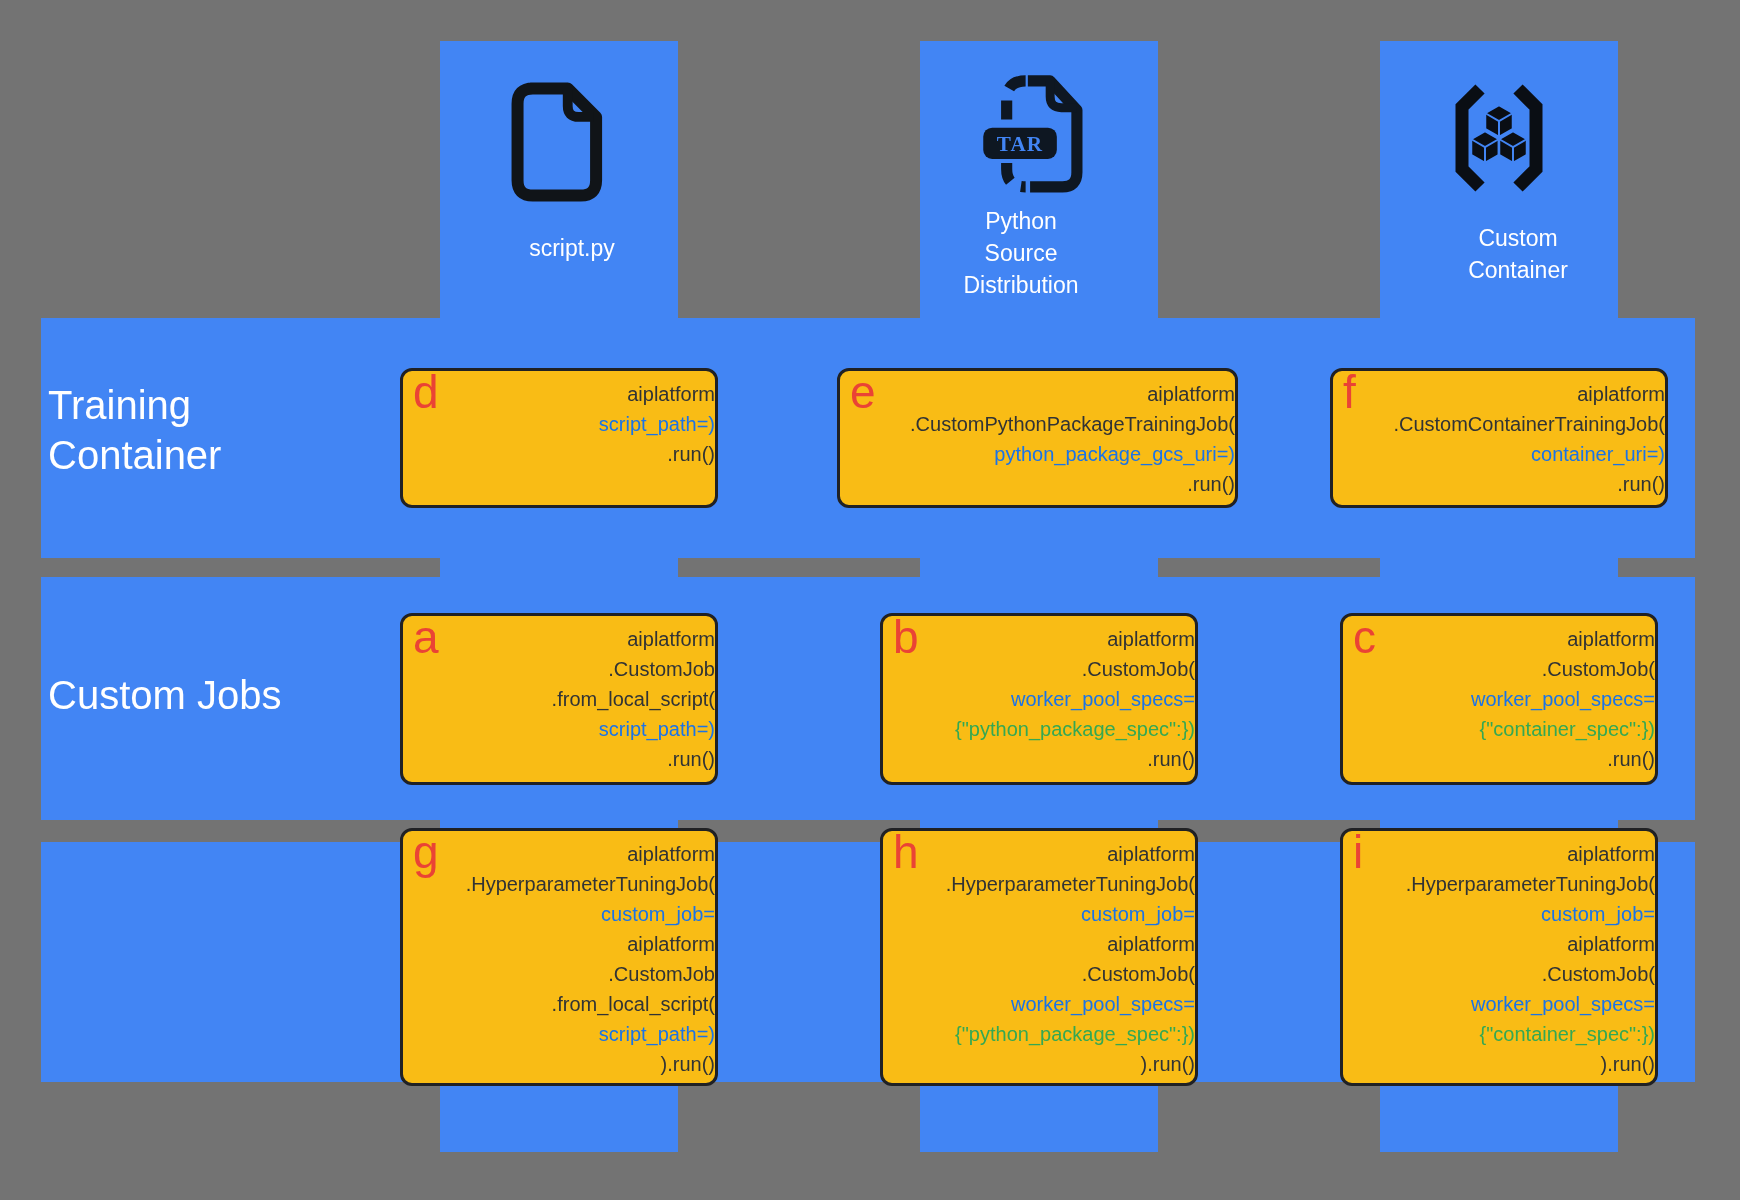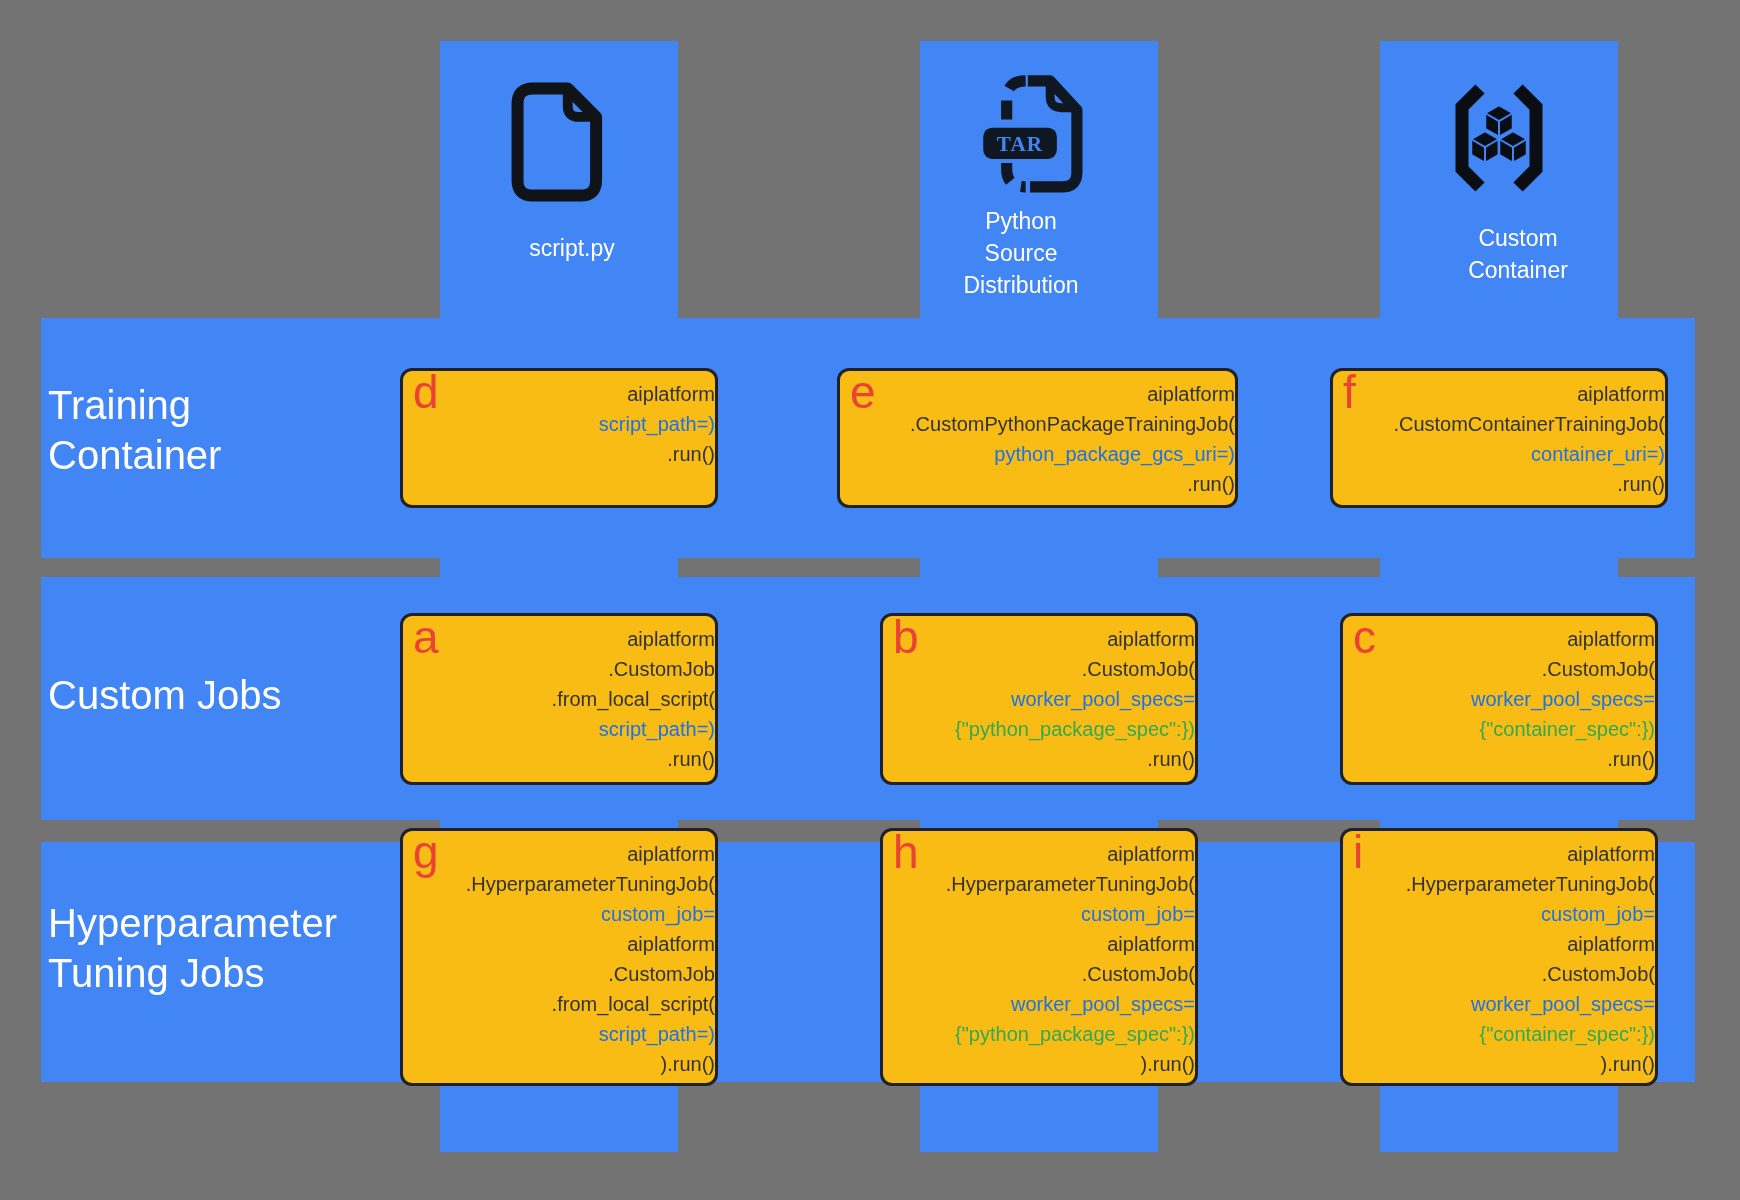--- a/index.html
+++ b/index.html
@@ -84,24 +84,20 @@
     <div>Custom</div>
     <div>Container</div>
   </div>
 
   <div class="rowlabel" style="top:380px">
     <div>Training</div>
     <div>Container</div>
   </div>
   <div class="rowlabel" style="top:670px">
     <div>Custom Jobs</div>
-  </div>
-  <div class="rowlabel" style="top:898px">
-    <div>Hyperparameter</div>
-    <div>Tuning Jobs</div>
   </div>
 
   <div class="cell" style="left:400px;top:368px;width:318px;height:140px">
     <span class="letter">d</span>
     <div class="code">
         <div class="dark">aiplatform</div>
         <div class="blue">script_path=)</div>
         <div class="dark">.run()</div>
       </div>
   </div>

